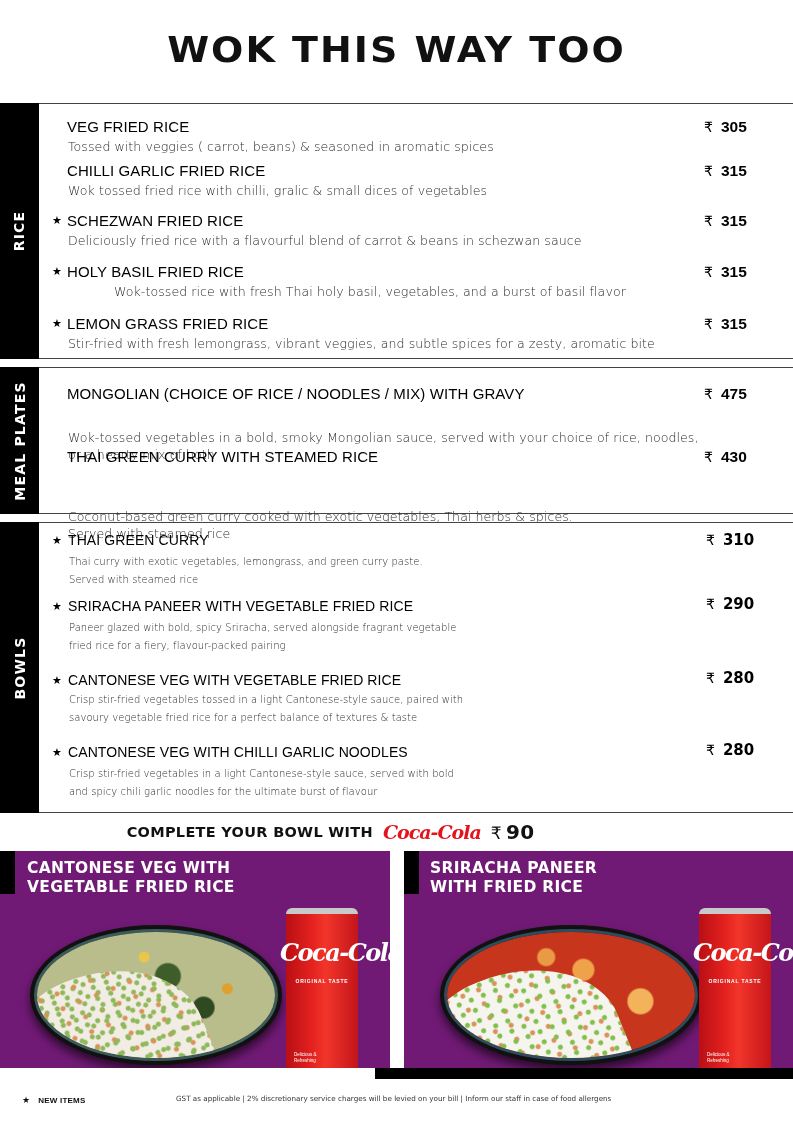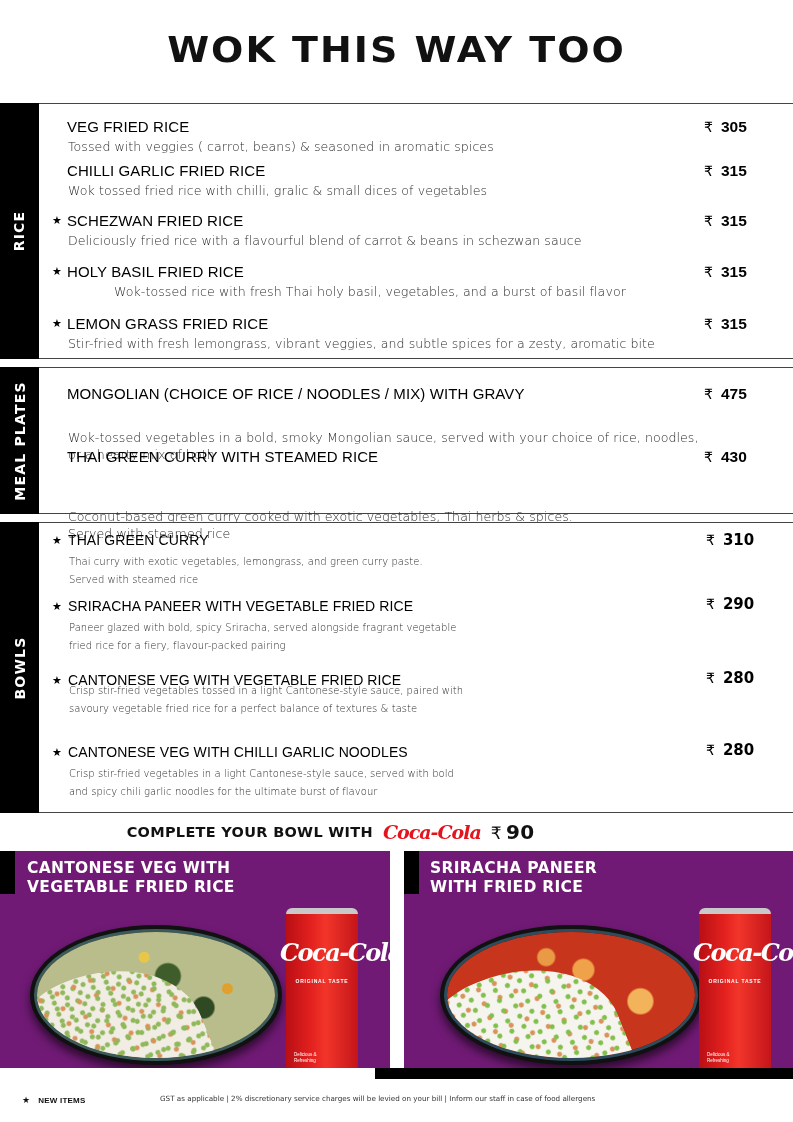--- a/index.html
+++ b/index.html
@@ -85,21 +85,21 @@
       position: absolute; left: -6px; top: 24px; font-family: "DejaVu Serif", serif; font-style: italic;
       color: #fff; font-size: 24px; font-weight: 700; letter-spacing: -1.5px; white-space: nowrap;
     }
     .can .sub { position: absolute; left: 0; right: 0; top: 64px; text-align: center; color: #fff; font-size: 5px; font-weight: 700; letter-spacing: 0.8px; }
     .can .sub2 { position: absolute; left: 8px; top: 138px; color: #fff; font-size: 4.5px; line-height: 6px; white-space: pre-line; }
 
     .black-bar { position: absolute; left: 375px; top: 1068px; width: 418px; height: 11px; background: #000; }
 
     .footer-left { position: absolute; left: 22px; top: 1095px; font-size: 8px; font-weight: 700; color: #111; letter-spacing: 0.2px; }
     .footer-left .fstar { margin-right: 8px; font-size: 9px; }
-    .footer-right { position: absolute; left: 160px; top: 1094px; font-size: 7.2px; color: #333; font-family: "DejaVu Sans", sans-serif; }
+    .footer-right { position: absolute; left: 176px; top: 1094px; font-size: 7.2px; color: #333; font-family: "DejaVu Sans", sans-serif; }
   </style>
 </head>
 <body>
 
 <div class="title">WOK THIS WAY TOO</div>
 
 <div class="section rice" style="top:103px;height:256px;">
   <div class="tab">
       <span>RICE</span>
     </div>
@@ -175,21 +175,21 @@
     <span class="star">★</span>
     <span class="name">SRIRACHA PANEER WITH VEGETABLE FRIED RICE</span>
     <span class="price" style="top:-2px;"><span class="rs">₹</span><span>290</span></span>
     <span class="desc" style="top:21px;">Paneer glazed with bold, spicy Sriracha, served alongside fragrant vegetable
 fried rice for a fiery, flavour-packed pairing</span>
   </div>
   <div class="item" style="top:150px;">
     <span class="star">★</span>
     <span class="name">CANTONESE VEG WITH VEGETABLE FRIED RICE</span>
     <span class="price" style="top:-2px;"><span class="rs">₹</span><span>280</span></span>
-    <span class="desc" style="top:10px;">Crisp stir-fried vegetables tossed in a light Cantonese-style sauce, paired with
+    <span class="desc" style="top:19px;">Crisp stir-fried vegetables tossed in a light Cantonese-style sauce, paired with
 savoury vegetable fried rice for a perfect balance of textures &amp; taste</span>
   </div>
   <div class="item" style="top:222px;">
     <span class="star">★</span>
     <span class="name">CANTONESE VEG WITH CHILLI GARLIC NOODLES</span>
     <span class="price" style="top:-2px;"><span class="rs">₹</span><span>280</span></span>
     <span class="desc" style="top:21px;">Crisp stir-fried vegetables in a light Cantonese-style sauce, served with bold
 and spicy chili garlic noodles for the ultimate burst of flavour</span>
   </div>
 </div>

